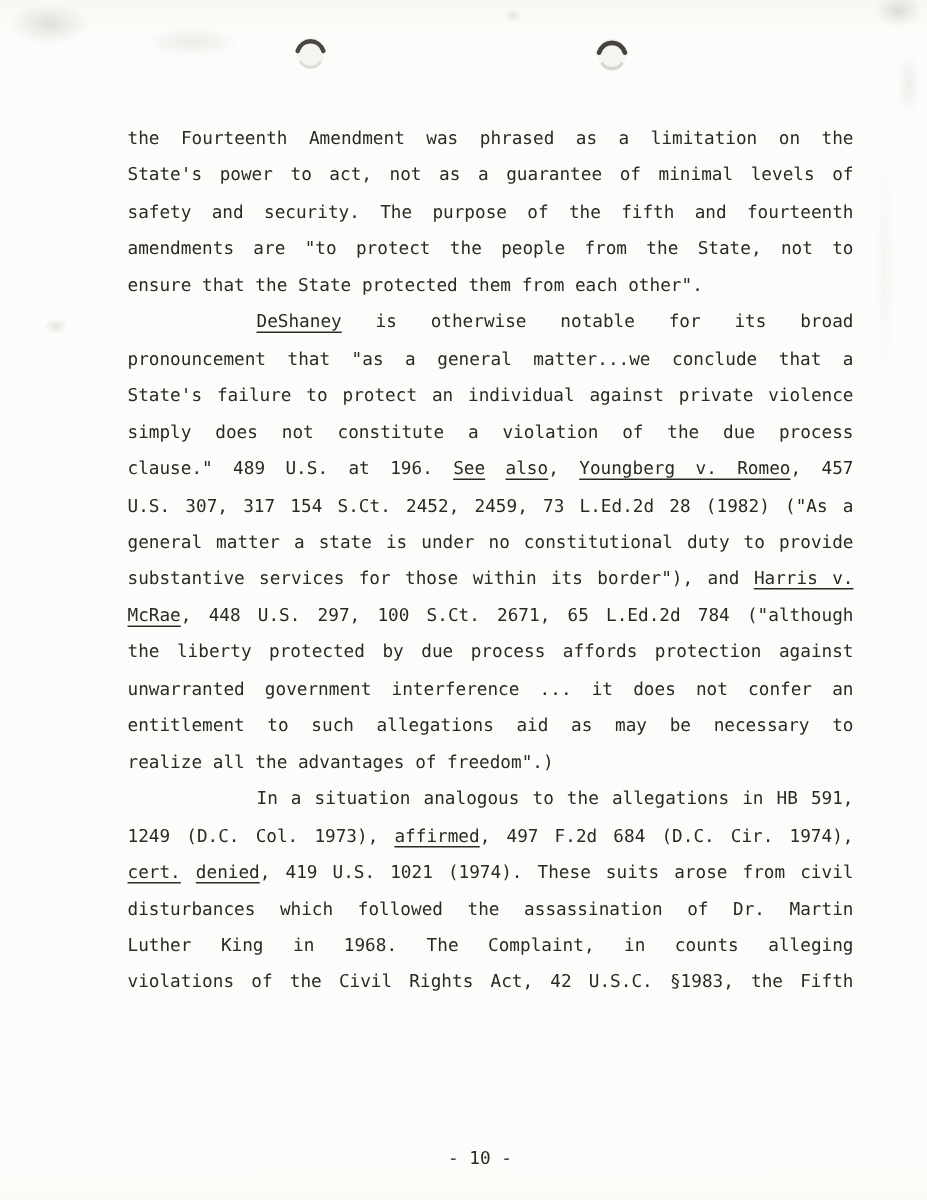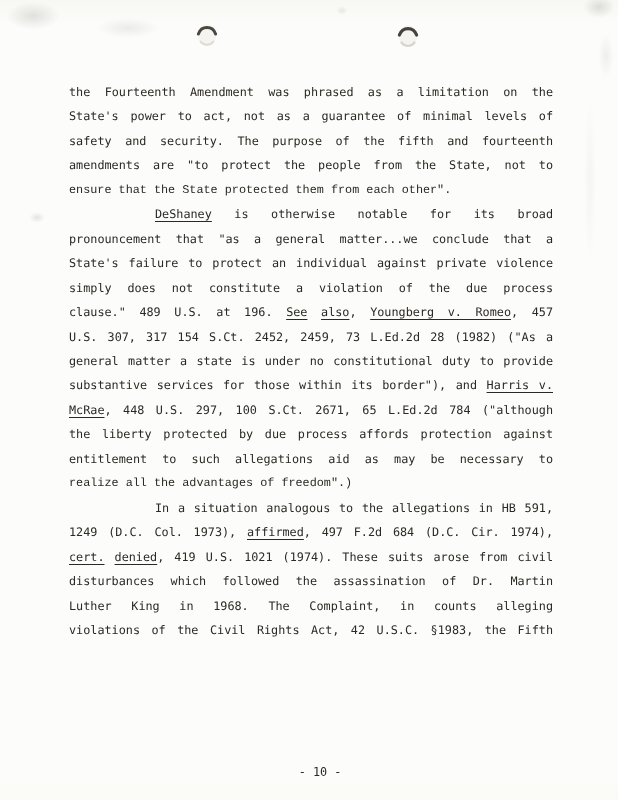--- a/index.html
+++ b/index.html
@@ -17,21 +17,21 @@
   
   .text-block {
     position: absolute;
     left: 69px; top: 80px; width: 484px;
     font-size: 11.8px;
     line-height: 24.45px;
     color: #2b2923;
     text-rendering: geometricPrecision;
   }
   .line { text-align: justify; text-align-last: justify; }
-  .line--end { text-align: center; text-align-last: left; font-family: Liberation Mono, monospace; }
+  .line--end { text-align: center; text-align-last: left; }
   .line--indent { text-indent: 86px; }
   .u {
     text-decoration: underline;
     text-underline-offset: 3px;
     text-decoration-thickness: 1.3px;
   }
   .footer {
     position: absolute;
     left: 78px; top: 765px; width: 484px;
     text-align: center;
@@ -77,36 +77,37 @@
   </div>
 
   <div class="sm sm1"></div>
   <div class="sm sm2"></div>
   <div class="sm sm3"></div>
   <div class="sm sm4"></div>
   <div class="sm sm5"></div>
   <div class="sm sm6"></div>
   <div class="sm sm7"></div>
 
-  <div class="text-block" id="text-block" style="color: rgb(43, 41, 35);">
+  <div class="text-block" id="text-block" style="color: rgb(43, 41, 35); margin-left: 16px;">
       <div class="line"><span>the Fourteenth Amendment was phrased as a limitation on the</span></div>
       <div class="line"><span>State's power to act, not as a guarantee of minimal levels of</span></div>
       <div class="line"><span>safety and security.  The purpose of the fifth and fourteenth</span></div>
       <div class="line"><span>amendments are "to protect the people from the State, not to</span></div>
       <div class="line line--end"><span>ensure that the State protected them from each other".</span></div>
       <div class="line line--indent"><span class="u">DeShaney</span><span> is otherwise notable for its broad</span></div>
       <div class="line"><span>pronouncement that "as a general matter...we conclude that a</span></div>
       <div class="line"><span>State's failure to protect an individual against private violence</span></div>
       <div class="line"><span>simply does not constitute a violation of the due process</span></div>
       <div class="line"><span>clause."  489 U.S. at 196.  </span><span class="u">See</span><span> </span><span class="u">also</span><span>, </span><span class="u">Youngberg v. Romeo</span><span>, 457</span></div>
       <div class="line"><span>U.S. 307, 317 154 S.Ct. 2452, 2459, 73 L.Ed.2d 28 (1982) ("As a</span></div>
       <div class="line"><span>general matter a state is under no constitutional duty to provide</span></div>
       <div class="line"><span>substantive services for those within its border"), and </span><span class="u">Harris v.</span></div>
       <div class="line"><span class="u">McRae</span><span>, 448 U.S. 297, 100 S.Ct. 2671, 65 L.Ed.2d 784 ("although</span></div>
       <div class="line"><span>the liberty protected by due process affords protection against</span></div>
+      <div class="line"><span>unwarranted government interference ... it does not confer an</span></div>
       <div class="line"><span>entitlement to such allegations aid as may be necessary to</span></div>
       <div class="line line--end"><span>realize all the advantages of freedom".)</span></div>
       <div class="line line--indent"><span>In a situation analogous to the allegations in HB 591,</span></div>
       <div class="line"><span>1249 (D.C. Col. 1973), </span><span class="u">affirmed</span><span>, 497 F.2d 684 (D.C. Cir. 1974),</span></div>
       <div class="line"><span class="u">cert.</span><span> </span><span class="u">denied</span><span>, 419 U.S. 1021 (1974).  These suits arose from civil</span></div>
       <div class="line"><span>disturbances which followed the assassination of Dr. Martin</span></div>
       <div class="line"><span>Luther King in 1968.  The Complaint, in counts alleging</span></div>
       <div class="line"><span>violations of the Civil Rights Act, 42 U.S.C. §1983, the Fifth</span></div>
     </div>
 

